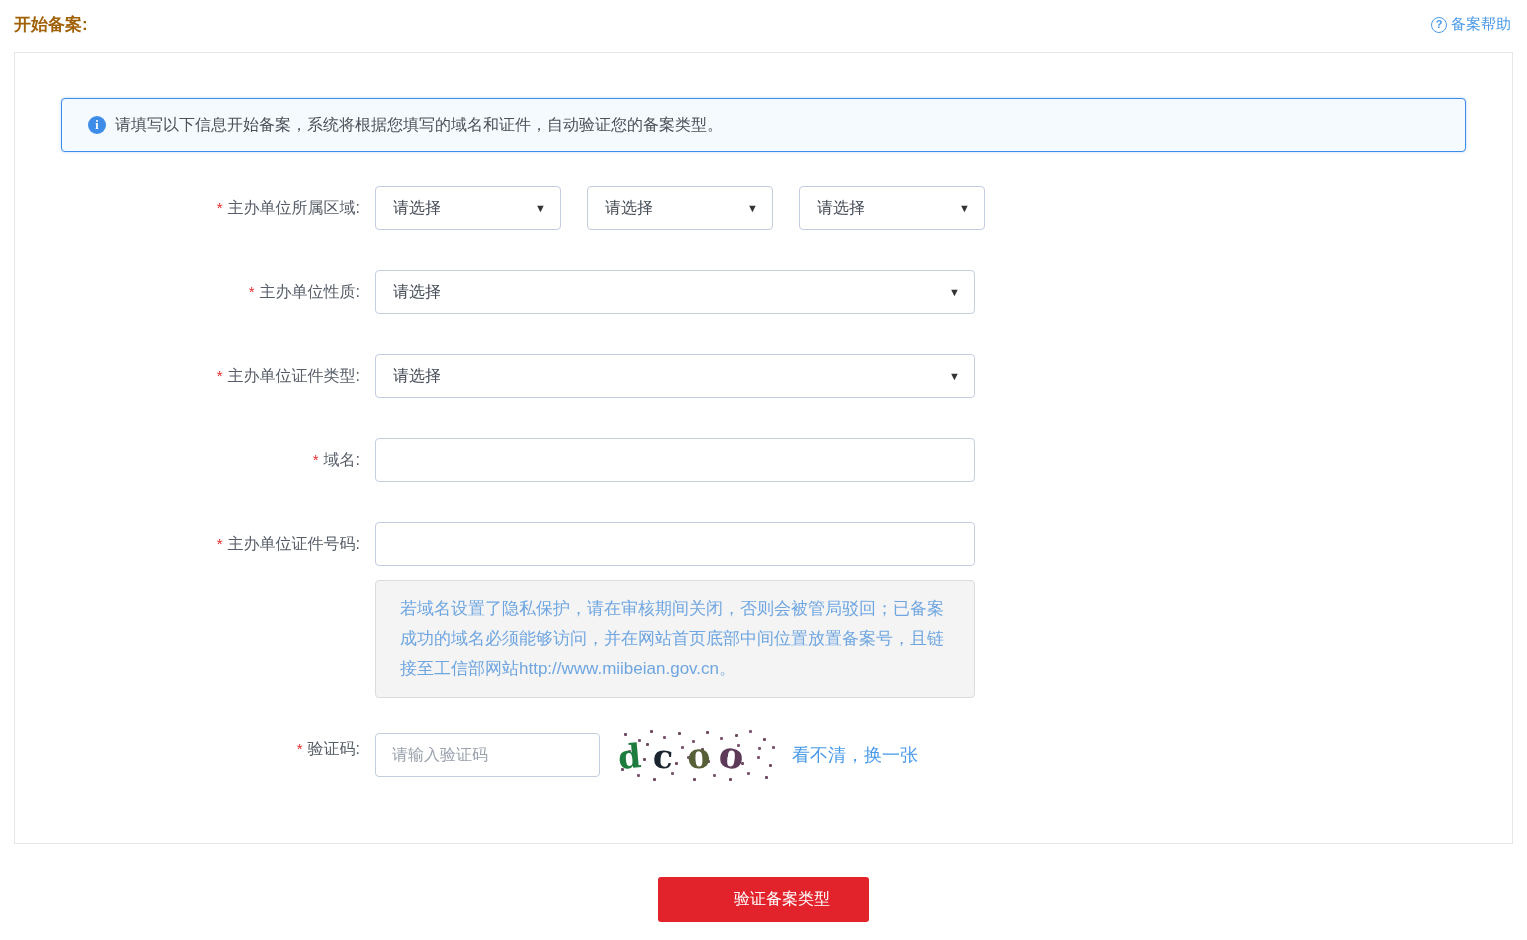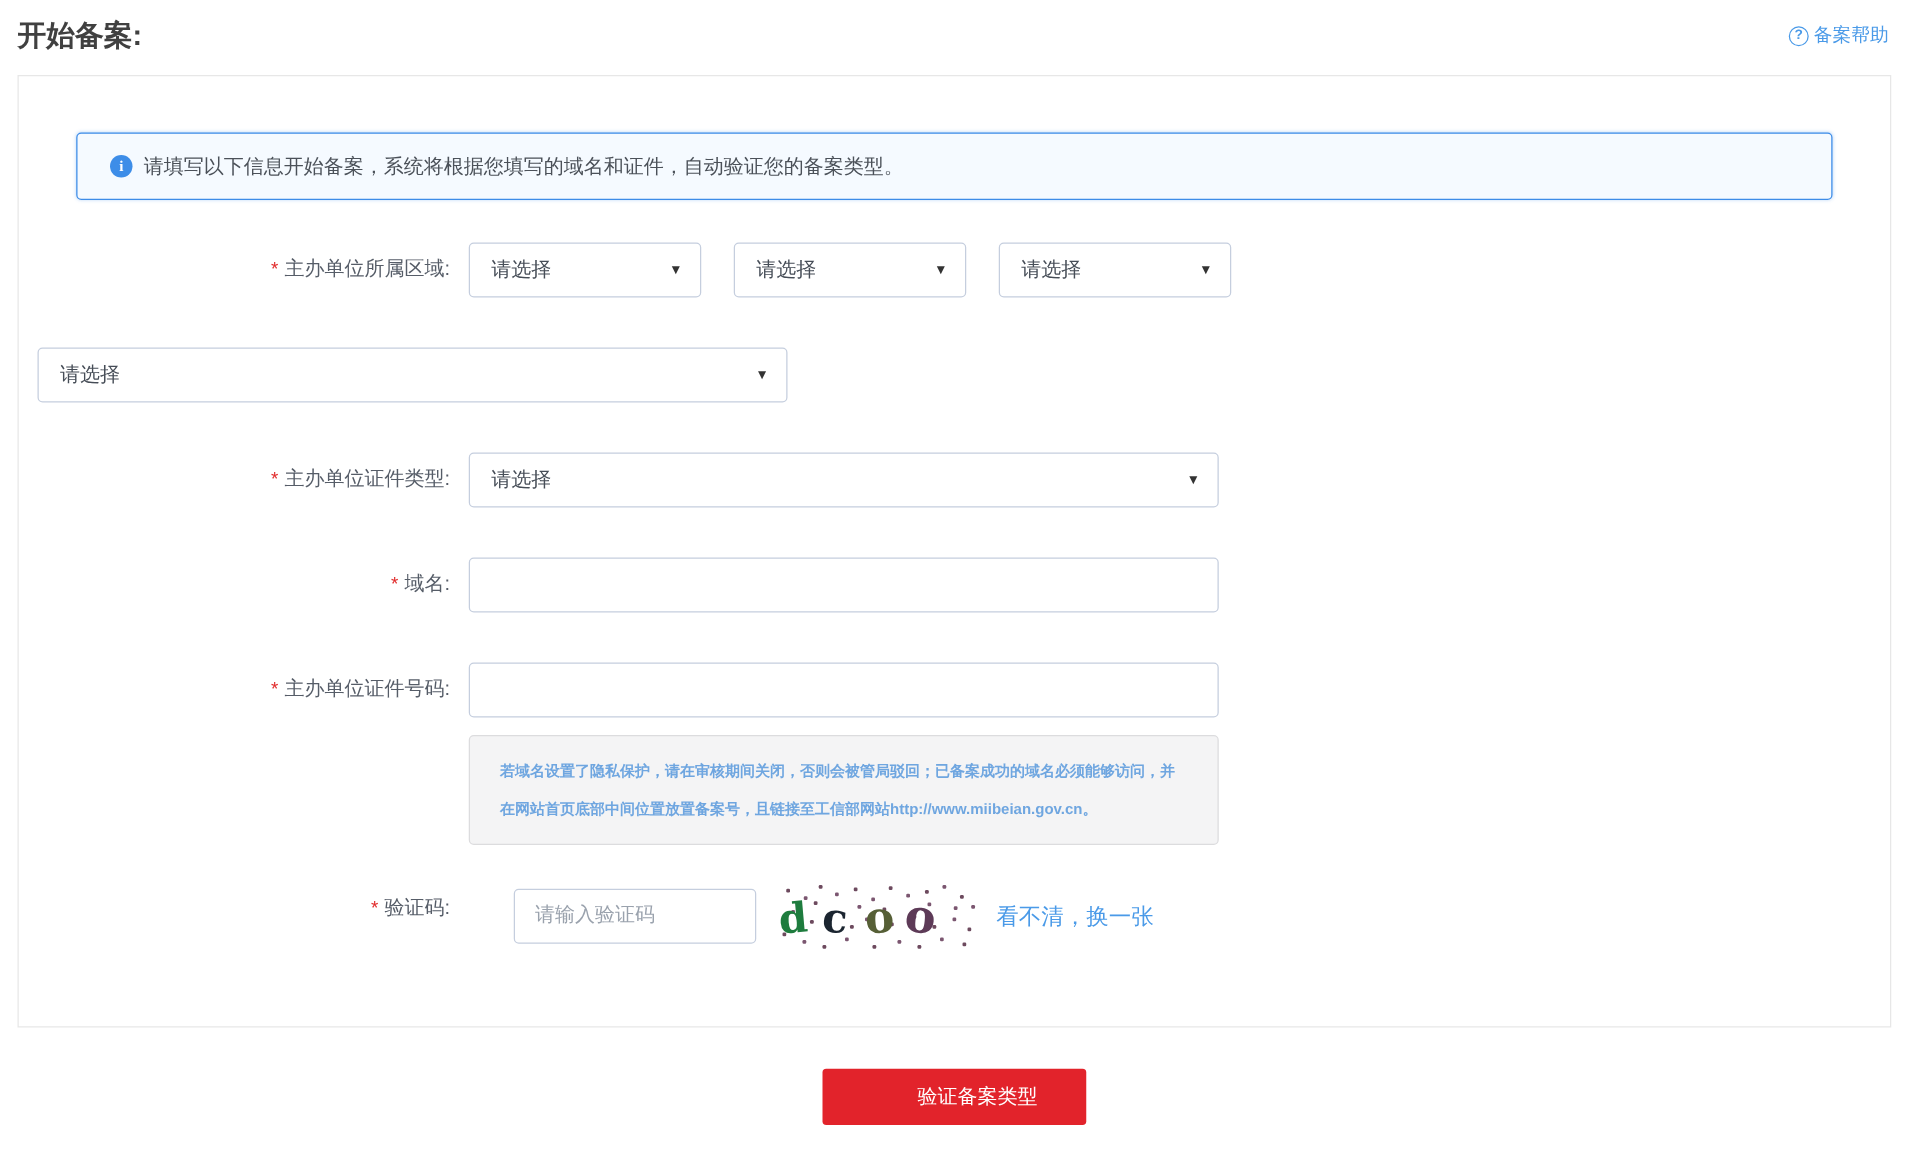--- a/index.html
+++ b/index.html
@@ -8,21 +8,21 @@
     width: 1527px; height: 940px;
     font-family: "Liberation Sans", "DejaVu Sans", sans-serif;
     color: #4b5159; overflow: hidden;
   }
 
   
   .top-bar {
     display: flex; justify-content: space-between; align-items: center;
     padding: 13px 16px 16px 14px;
   }
-  .page-title { font-size: 23px; font-weight: bold; color: #404040; }
+  .page-title { font-size: 17px; font-weight: bold; color: #a16207; }
   .help-link {
     display: flex; align-items: center; gap: 4px;
     color: #4a9ae8; font-size: 15px; text-decoration: none; cursor: pointer;
   }
   .help-icon {
     width: 16px; height: 16px; border: 1.4px solid #4a9ae8; border-radius: 50%;
     display: inline-flex; align-items: center; justify-content: center;
     font-size: 11px; font-weight: bold; line-height: 1;
   }
 
@@ -71,30 +71,30 @@
     position: absolute; right: 14px; top: 50%; transform: translateY(-50%);
     font-size: 11px; color: #333; pointer-events: none;
   }
 
   .txt {
     height: 44px; border: 1px solid #c5cede; border-radius: 4px;
     font-size: 16px; color: #464d57; padding: 0 16px; outline: none;
     background: #fff; font-family: "Liberation Sans", sans-serif;
   }
   .txt.wide { width: 600px; }
-  .txt.captcha { width: 194px; margin-left: 36px; }
+  .txt.captcha { width: 225px; }
   .txt::placeholder { color: #9aa2ad; }
 
   
   .tip-row { display: flex; margin-top: 14px; }
   .tip-spacer { width: 360px; flex: 0 0 auto; }
   .domain-tip {
     width: 600px; background: #f4f4f5; border: 1px solid #dcdcde;
-    border-radius: 4px; padding: 13px 24px; font-size: 12px;
-    color: #6fa6e0; line-height: 30px; font-weight: bold;
+    border-radius: 4px; padding: 13px 24px; font-size: 17px;
+    color: #6fa6e0; line-height: 30px;
   }
 
   
   .captcha-row { margin-top: 29px; }
   .captcha-box {
     position: relative; width: 162px; height: 56px; margin-left: 16px;
     overflow: hidden; background: #fff; flex: 0 0 auto;
   }
   .captcha-chars {
     position: absolute; left: 2px; top: 8px; white-space: nowrap;
@@ -164,20 +164,23 @@
         <span class="arrow">▼</span>
       </div>
       <div class="sel small">
         <span>请选择</span>
         <span class="arrow">▼</span>
       </div>
     </div>
   </div>
 
   <div class="form-row">
+    <div class="label-cell">
+      <span class="req">*</span><span>主办单位性质:</span>
+    </div>
     <div class="field-cell">
       <div class="sel wide">
         <span>请选择</span>
         <span class="arrow">▼</span>
       </div>
     </div>
   </div>
 
   <div class="form-row">
     <div class="label-cell">

